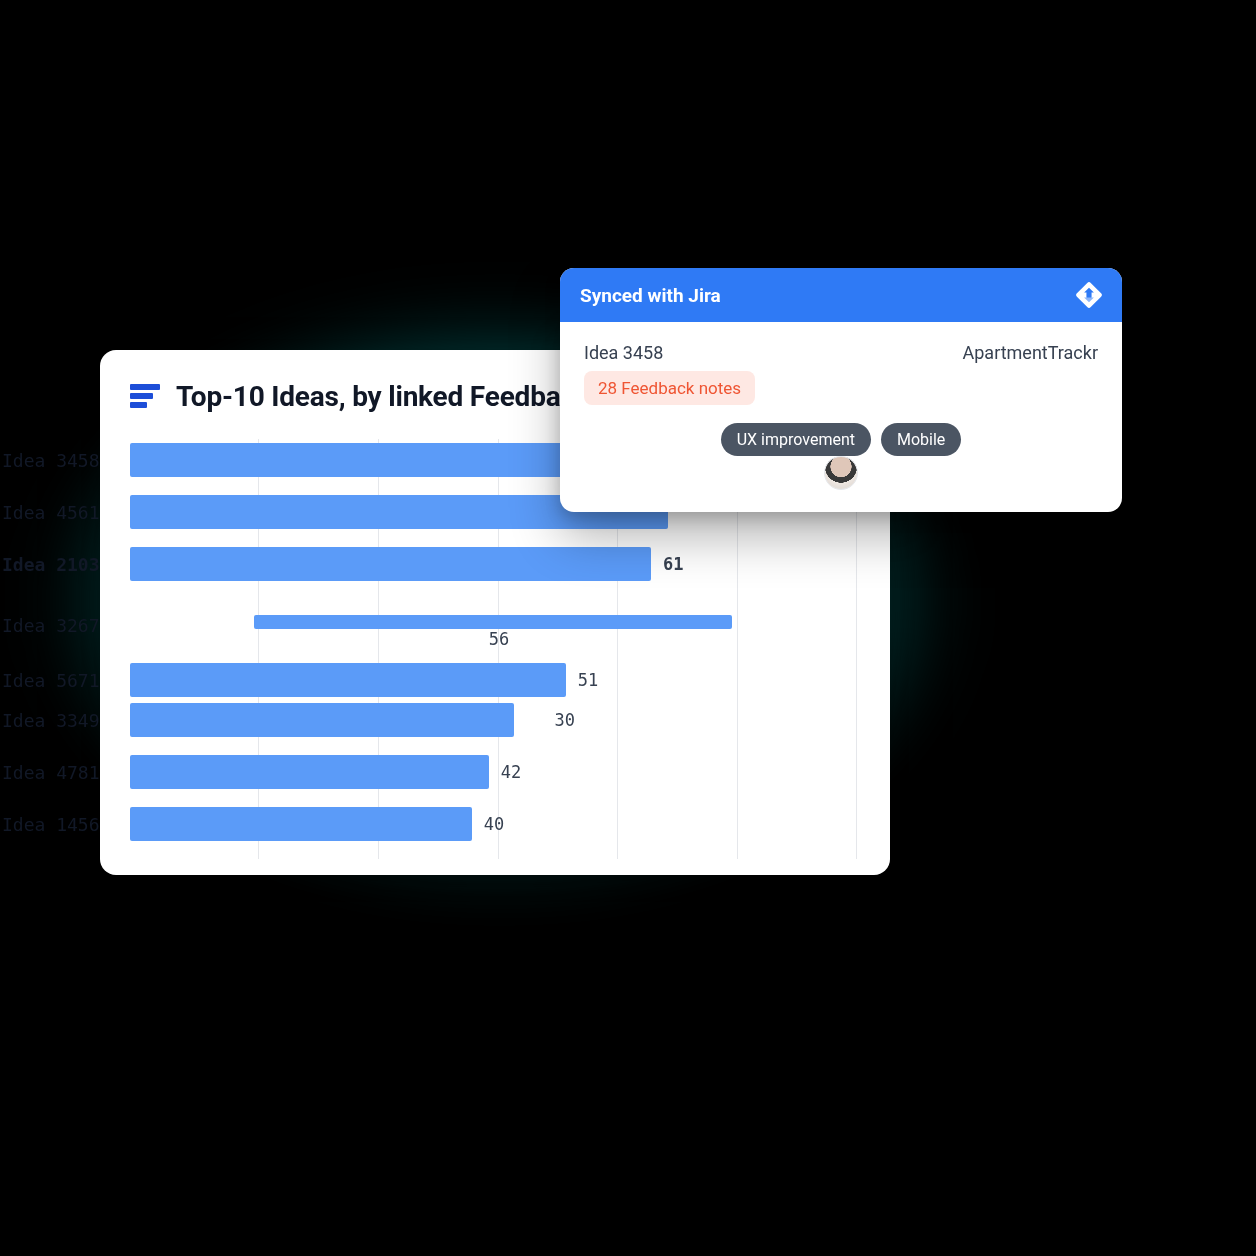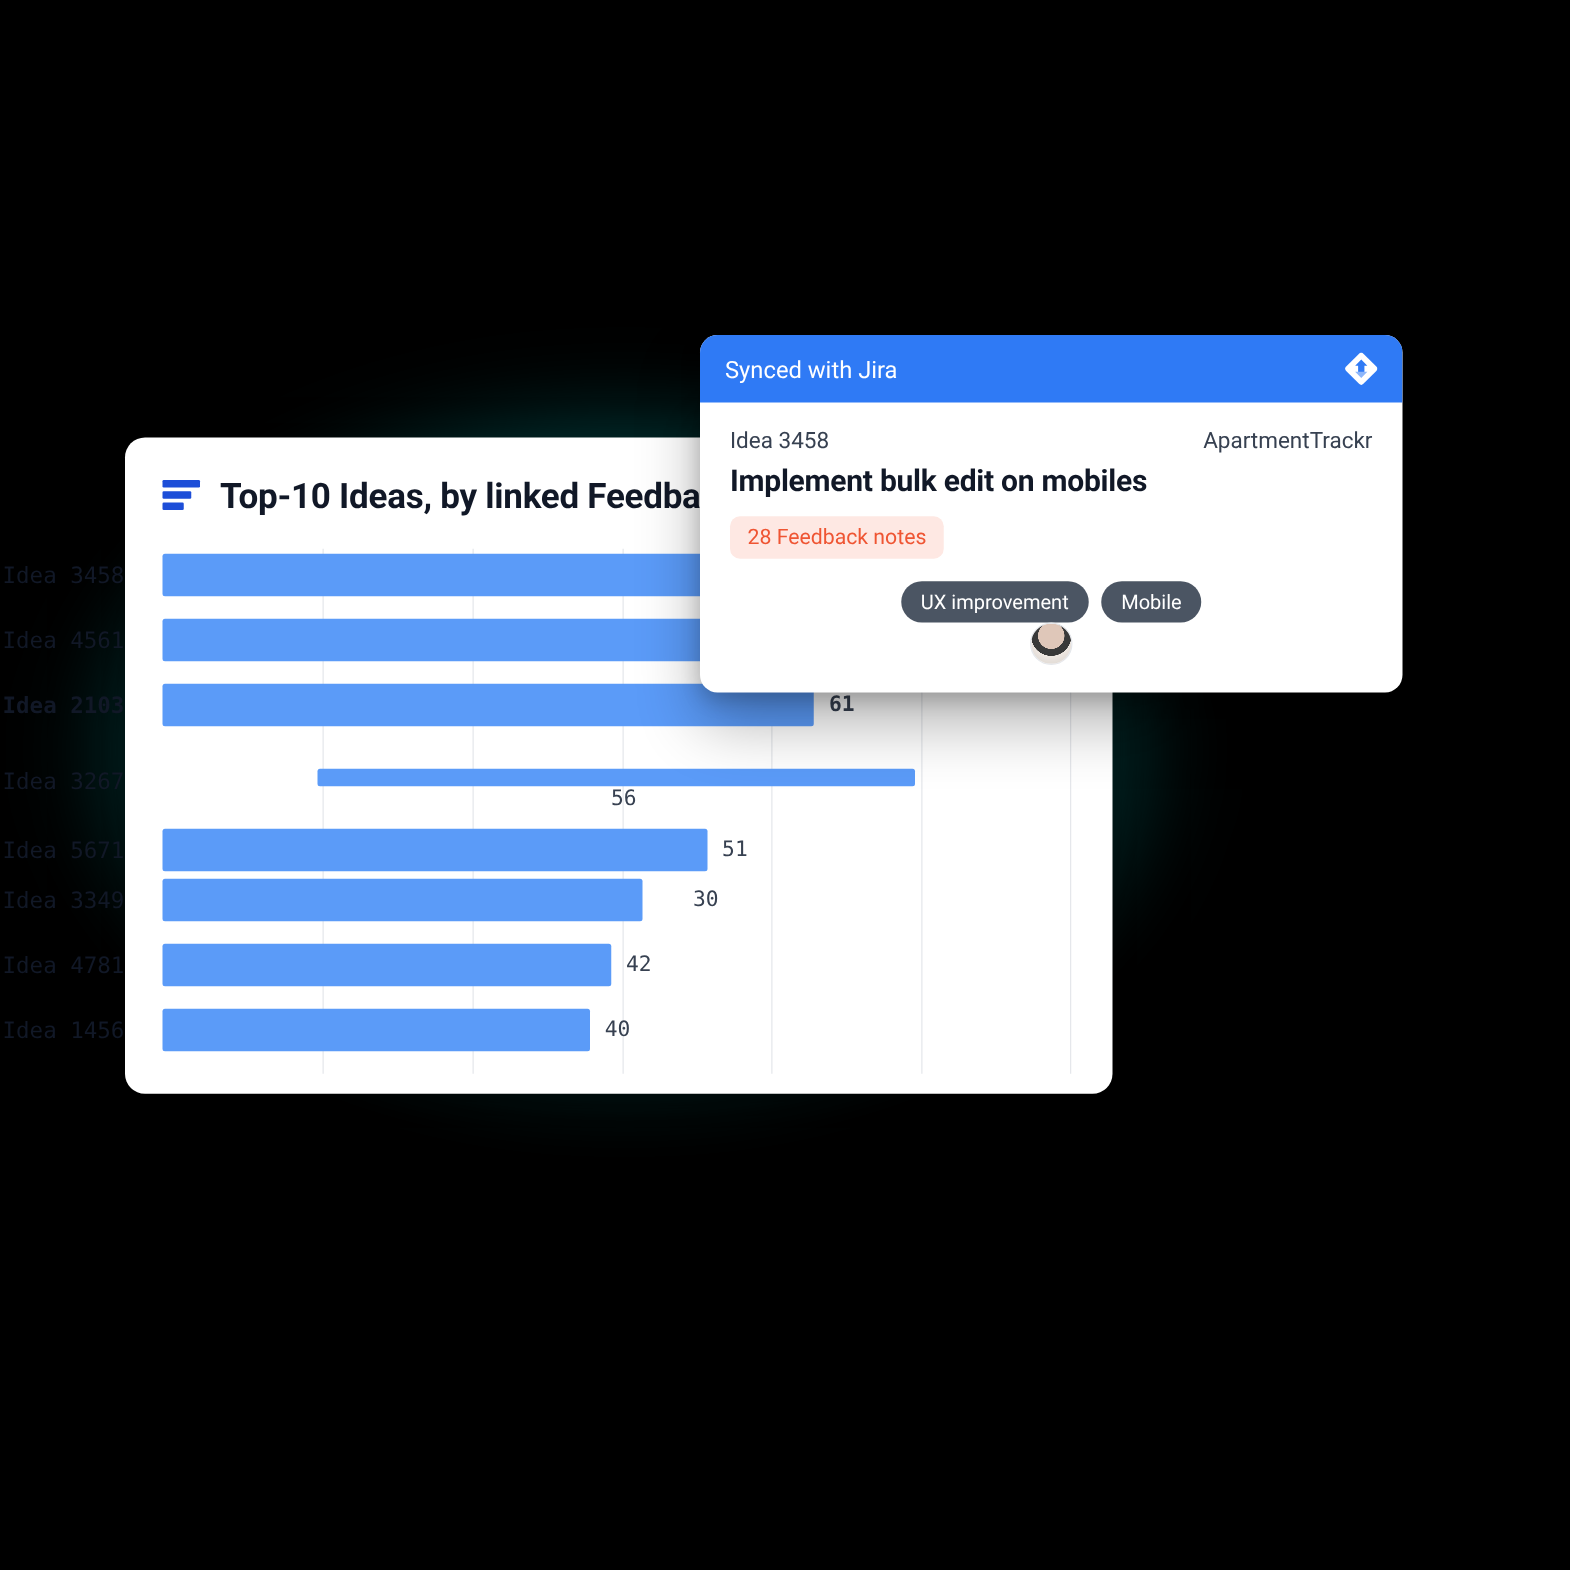--- a/index.html
+++ b/index.html
@@ -91,21 +91,21 @@
       width: 562px;
       background:#fff;
       border-radius: 14px;
       box-shadow: 0 24px 50px rgba(0,0,0,.30), 0 6px 16px rgba(0,0,0,.18);
       overflow: hidden;
     }
     .detail-header {
       background:#2f7af5;
       color:#fff;
       font-size: 19px;
-      font-weight: 400;
+      font-weight: 700;
       padding: 14px 20px;
       display:flex; align-items:center; justify-content:space-between;
     }
     .jira-icon {
       width: 26px; height: 26px; display:block;
     }
     .detail-body { padding: 20px 24px 22px 24px; }
     .detail-meta {
       display:flex; justify-content:space-between;
       font-size: 18px; color:#374151; margin-bottom: 8px;
@@ -212,21 +212,20 @@
       <rect x="4" y="4" width="24" height="24" rx="3" fill="#ffffff" transform="rotate(45 16 16)"></rect>
       <path d="M16 7 L22 13 L19 13 L19 19 L13 19 L13 13 L10 13 Z" fill="#2f7af5" transform="rotate(0 16 16)"></path>
       <path d="M16 25 L10 19 L13 19 L13 13 L19 13 L19 19 L22 19 Z" fill="#2f7af5" opacity="0.55"></path>
     </svg>
   </div>
   <div class="detail-body">
     <div class="detail-meta">
       <span>Idea 3458</span>
       <span>ApartmentTrackr</span>
     </div>
-    <div class="detail-title">Implement bulk edit on mobiles</div>
     <div class="fb-badge">28 Feedback notes</div>
     <div class="tags-row">
       <div class="tags" id="tags">
           <div class="tag">UX improvement</div>
           <div class="tag">Mobile</div>
         </div>
       <div class="avatar"></div>
     </div>
   </div>
 </div>

